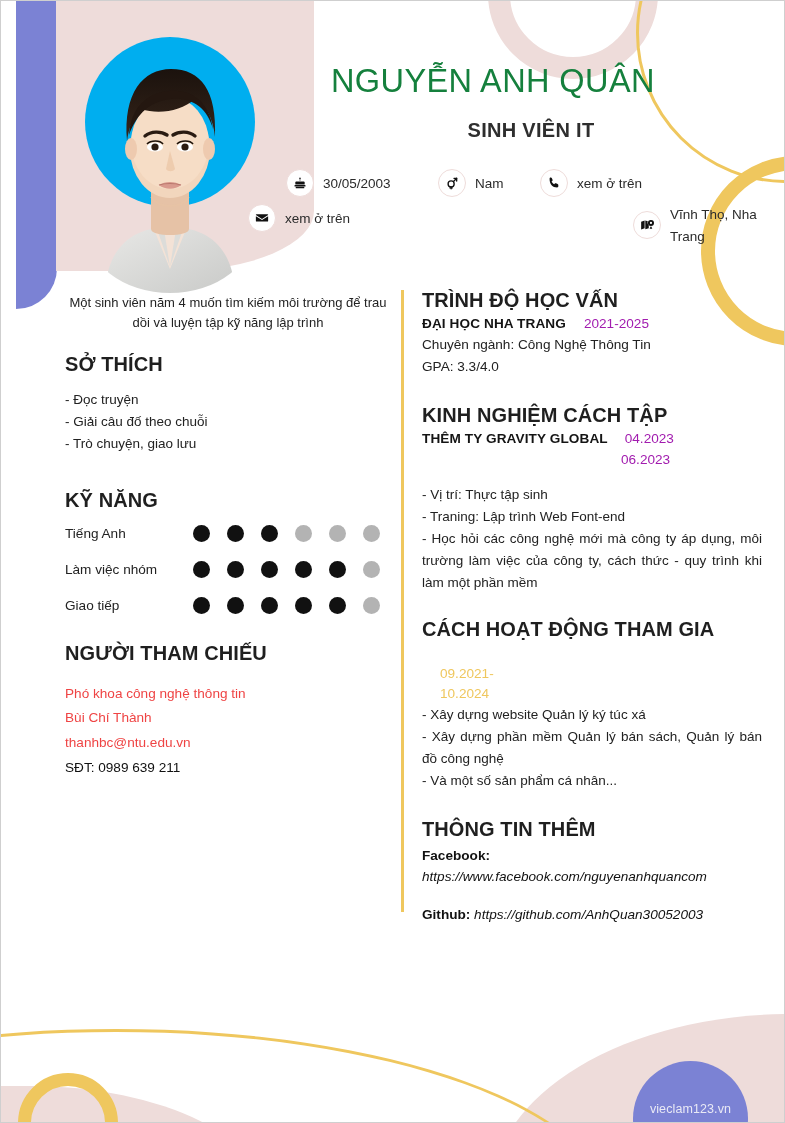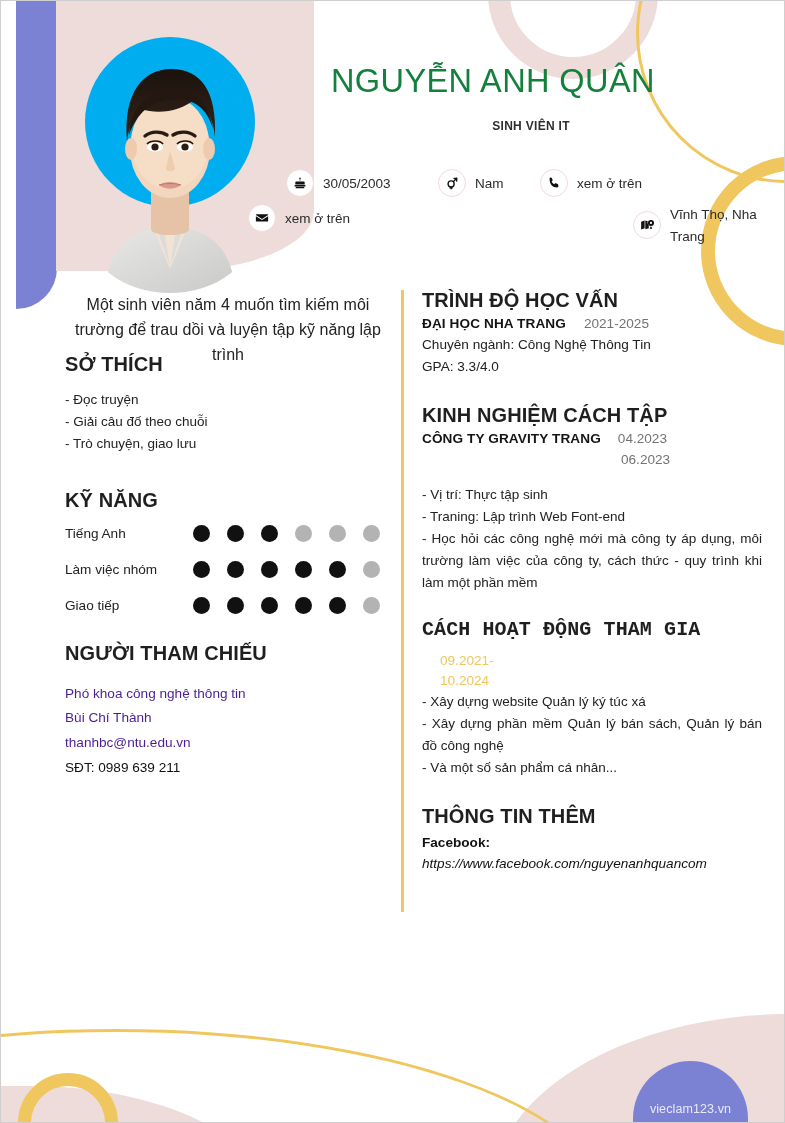--- a/index.html
+++ b/index.html
@@ -37,40 +37,40 @@
   .photo{position:absolute;left:84px;top:36px;width:170px;height:256px;overflow:hidden;}
   .photo-circle{position:absolute;left:0;top:0;width:170px;height:170px;border-radius:50%;
                 background:#00aeef;}
   .photo-svg{position:absolute;left:0;top:0;}
 
   
   .name{position:absolute;left:330px;top:62px;width:400px;text-align:left;
         font-size:32.5px;font-weight:400;color:#15803d;letter-spacing:.4px;
         font-family:"Liberation Sans",sans-serif;}
   .role{position:absolute;left:330px;top:118px;width:400px;text-align:center;
-        font-size:12px;font-weight:700;color:#2e2e2e;letter-spacing:.3px;}
+        font-size:20px;font-weight:700;color:#2e2e2e;letter-spacing:.3px;}
 
   
   .chip{position:absolute;display:flex;align-items:center;gap:9px;}
   .chip .ic{flex:0 0 auto;width:26px;height:26px;border-radius:50%;
             border:1.4px solid #eedcda;background:#fff;
             display:flex;align-items:center;justify-content:center;}
   .chip .ic svg{display:block;}
   .chip .tx{font-size:13.5px;color:#2b2b2b;line-height:1.65;padding-top:2px;}
 
   .chip-dob{left:285px;top:168px;}
   .chip-gender{left:437px;top:168px;}
   .chip-phone{left:539px;top:168px;}
   .chip-mail{left:247px;top:203px;}
   .chip-addr{left:632px;top:201px;width:150px;}
   .chip-addr .tx{max-width:112px;}
 
   
   .summary{position:absolute;left:62px;top:292px;width:330px;text-align:center;
-           font-size:16px;color:#232323;line-height:1.55;}
+           font-size:13px;color:#232323;line-height:1.55;}
 
   
   .col-left{position:absolute;left:64px;top:352px;width:330px;}
   .col-right{position:absolute;left:421px;top:288px;width:340px;}
   .divider{position:absolute;left:400px;top:289px;width:3px;height:622px;background:#efc75e;}
 
   h2.sec{margin:0 0 13px 0;font-size:20px;font-weight:700;color:#1f1f1f;letter-spacing:.1px;}
   .col-right h2.sec{margin-bottom:2px;}
   .blk{margin-bottom:34px;}
   .blk:last-child{margin-bottom:0;}
@@ -79,27 +79,27 @@
   .li.just{text-align:justify;}
 
   
   .skill-row{display:flex;align-items:center;margin-bottom:19px;}
   .skill-name{width:128px;font-size:13.6px;color:#232323;}
   .dots{display:flex;gap:17px;}
   .dot{width:17px;height:17px;border-radius:50%;background:#b3b3b3;}
   .dot.on{background:#111;}
 
   
-  .ref-line{font-size:13.6px;color:#4c1d95;line-height:1.82;}
+  .ref-line{font-size:13.6px;color:#ef4444;line-height:1.82;}
   .ref-line.dark{color:#111;}
 
   
   .org-row{display:flex;align-items:flex-start;}
   .org{font-size:13.6px;font-weight:700;color:#141414;letter-spacing:.1px;line-height:1.5;}
-  .dates{color:#737373;font-size:13.6px;line-height:1.5;}
+  .dates{color:#a21caf;font-size:13.6px;line-height:1.5;}
   .dates-block{color:#efc75e;font-size:13.6px;line-height:1.5;padding-left:18px;}
   .sub{font-size:13.6px;color:#222;line-height:1.62;}
   .link-row{font-size:13.6px;color:#111;line-height:1.6;margin-top:3px;}
   .link-row b{font-weight:700;text-align:right;}
   .link-row i{}
   .gap{height:14px;}
 </style>
 </head>
 <body>
 
@@ -306,42 +306,46 @@
         <span class="org">ĐẠI HỌC NHA TRANG</span>
         <span class="dates" style="margin-left:18px;">2021-2025</span>
       </div>
       <div class="sub">Chuyên ngành: Công Nghệ Thông Tin</div>
       <div class="sub">GPA: 3.3/4.0</div>
     </div>
 
     <div class="blk" style="margin-bottom:24px;">
       <h2 class="sec">KINH NGHIỆM CÁCH TẬP</h2>
       <div class="org-row">
-        <span class="org">CÔNG TY GRAVITY TRANG</span>
+        <span class="org">THÊM TY GRAVITY GLOBAL</span>
         <span class="dates" style="margin-left:17px;">04.2023</span>
       </div>
       <div class="dates" style="margin-left:199px;">06.2023</div>
       <div class="gap"></div>
       <div class="li">- Vị trí: Thực tập sinh</div>
       <div class="li">- Traning: Lập trình Web Font-end</div>
       <div class="li just">- Học hỏi các công nghệ mới mà công ty áp dụng, môi trường làm việc của công ty, cách thức - quy trình khi làm một phần mềm</div>
     </div>
 
     <div class="blk" style="margin-bottom:26px;">
-      <h2 class="sec" style="margin-bottom:10px;font-family:Liberation Mono, monospace;">CÁCH HOẠT ĐỘNG THAM GIA</h2>
+      <h2 class="sec" style="margin-bottom:23px;">CÁCH HOẠT ĐỘNG THAM GIA</h2>
       <div class="dates-block">09.2021-</div>
       <div class="dates-block">10.2024</div>
       <div class="li">- Xây dựng website Quản lý ký túc xá</div>
       <div class="li just">- Xây dựng phần mềm Quản lý bán sách, Quản lý bán đồ công nghệ</div>
       <div class="li">- Và một số sản phẩm cá nhân...</div>
     </div>
 
     <div class="blk">
       <h2 class="sec" style="margin-bottom:4px;">THÔNG TIN THÊM</h2>
       <div class="link-row">
         <b>Facebook:</b>
         <i>https://www.facebook.com/nguyenanhquancom</i>
       </div>
       <div style="height:13px"></div>
+      <div class="link-row">
+        <b>Github:</b>
+        <i>https://github.com/AnhQuan30052003</i>
+      </div>
     </div>
   </div>
 
 </div>
 
 </body></html>

